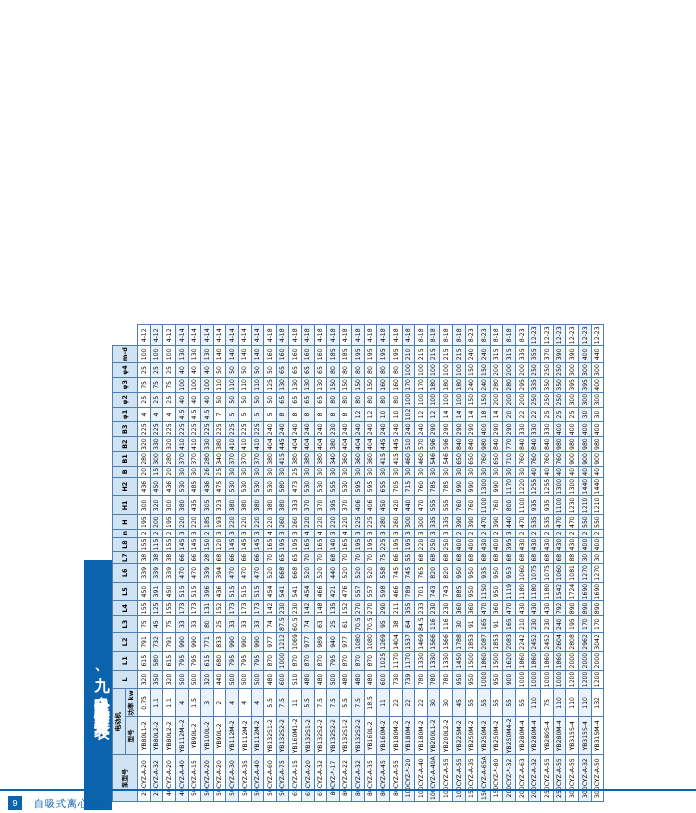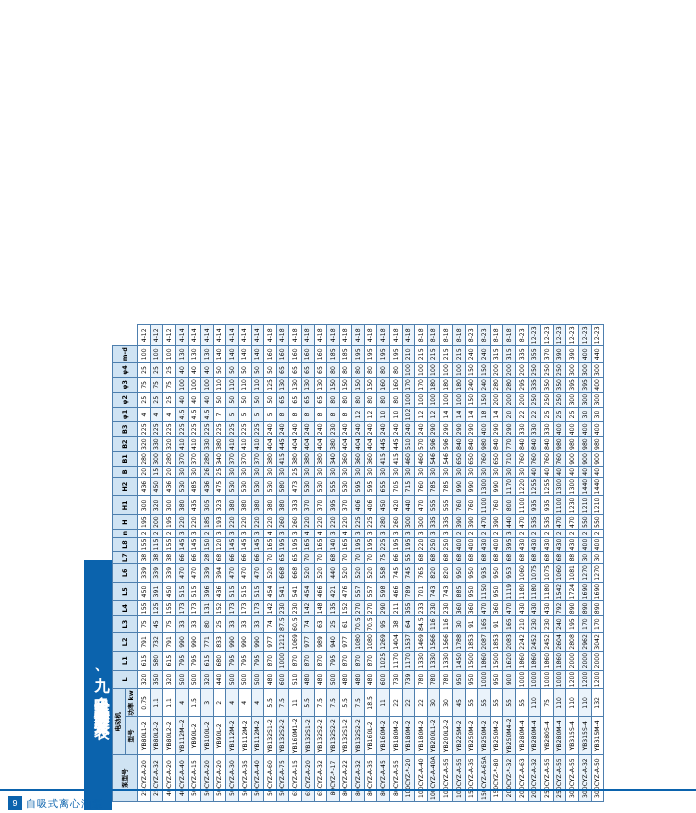--- a/index.html
+++ b/index.html
@@ -27,21 +27,21 @@
   }
   .footer-line{
     position:absolute;left:0;bottom:22px;width:696px;height:2px;background:#0b63ad;
   }
   .footer-pg{
     position:absolute;left:8px;bottom:3px;
     width:14px;height:14px;background:#0b63ad;color:#fff;
     font-size:9px;display:flex;align-items:center;justify-content:center;
   }
   .footer-txt{
-    position:absolute;left:26px;bottom:2px;
+    position:absolute;left:34px;bottom:2px;
     font-size:10px;color:#0b63ad;font-family:Liberation Sans, sans-serif;
     letter-spacing:1px;
     text-align:center;
   }
 
   
   .rot-wrap{
     position:absolute;
     left:0;top:0;
     width:696px;height:813px;

